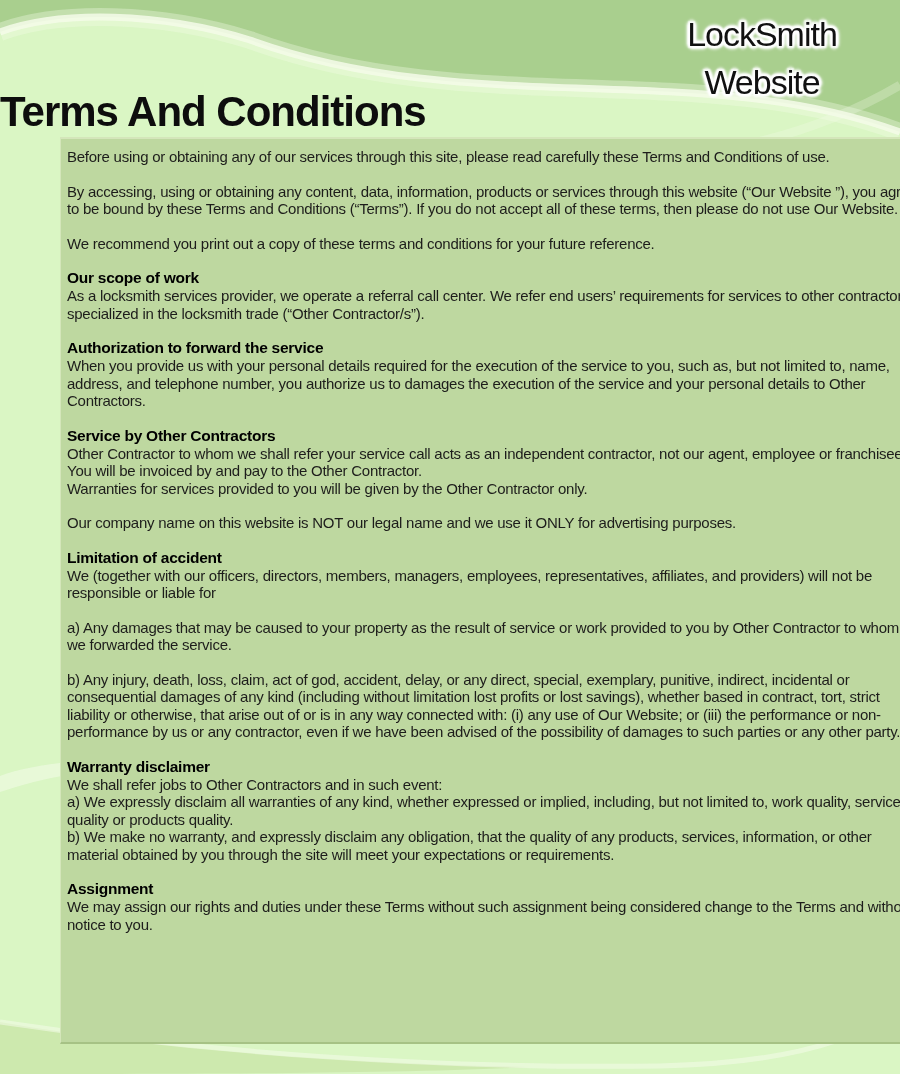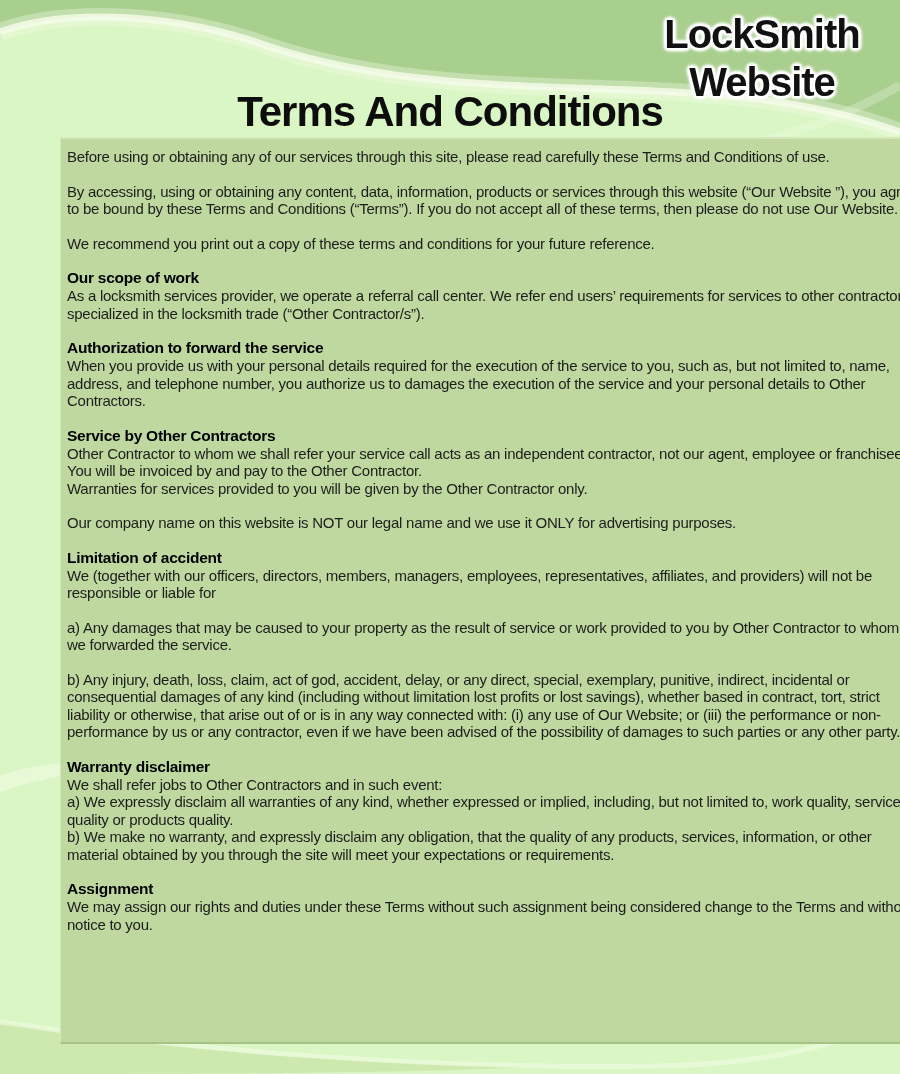--- a/index.html
+++ b/index.html
@@ -4,32 +4,32 @@
 <style>
   html,body{margin:0;padding:0;}
   body{
     width:900px;height:1074px;position:relative;overflow:hidden;
     font-family:"Liberation Sans", sans-serif;
     background:var(--bg-light,#daf6c4);
   }
   .bg-svg{position:absolute;inset:0;width:900px;height:1074px;pointer-events:none;}
   .logo{
     position:absolute;top:10px;right:18px;width:240px;
-    text-align:center;font-weight:bold;font-size:40px;line-height:48px;
+    text-align:center;font-weight:normal;font-size:34px;line-height:48px;
     color:var(--logo-text,#111);letter-spacing:-1px;
     text-shadow:
       0 0 3px var(--logo-glow,#fff), 0 0 6px var(--logo-glow,#fff),
       2px 2px 2px var(--logo-glow,#fff), -2px -2px 2px var(--logo-glow,#fff),
       2px -2px 2px var(--logo-glow,#fff), -2px 2px 2px var(--logo-glow,#fff),
       3px 0 3px var(--logo-glow,#fff), -3px 0 3px var(--logo-glow,#fff),
       0 3px 3px var(--logo-glow,#fff), 0 -3px 3px var(--logo-glow,#fff);
   }
   .title{
     position:absolute;top:88px;left:0;width:900px;margin:0;
-    text-align:center;font-size:42px;font-weight:bold;letter-spacing:-1px;
+    text-align:left;font-size:42px;font-weight:bold;letter-spacing:-1px;
     color:var(--title-text,#0d0d0d);
   }
   .panel{
     position:absolute;left:60px;top:137px;width:870px;height:907px;
     box-sizing:border-box;
     background:var(--panel-bg,#bed8a0);
     border-top:2px solid var(--panel-border-light,#d6e8bc);
     border-left:1px solid var(--panel-border-light,#d6e8bc);
     border-right:1px solid var(--panel-border-light,#d6e8bc);
     border-bottom:2px solid var(--panel-border-dark,#a6c285);

